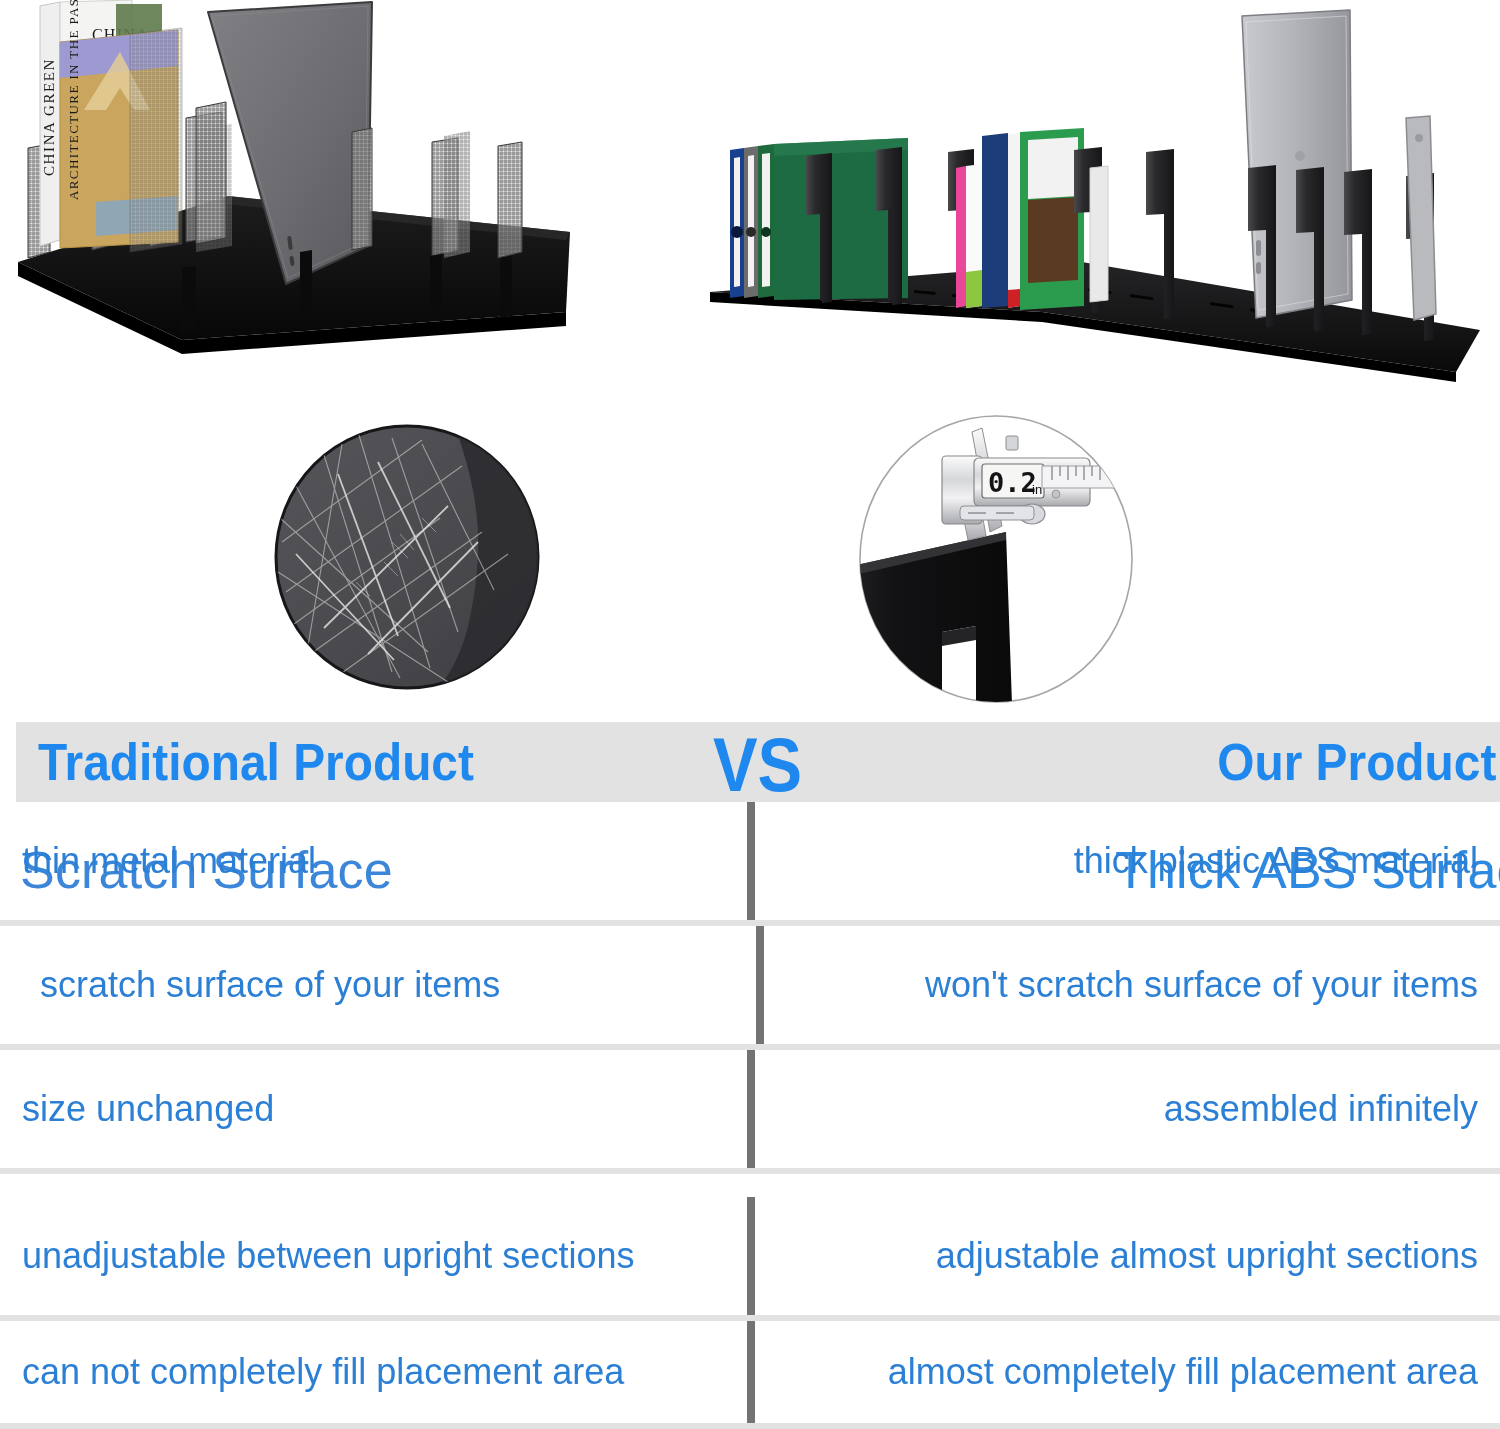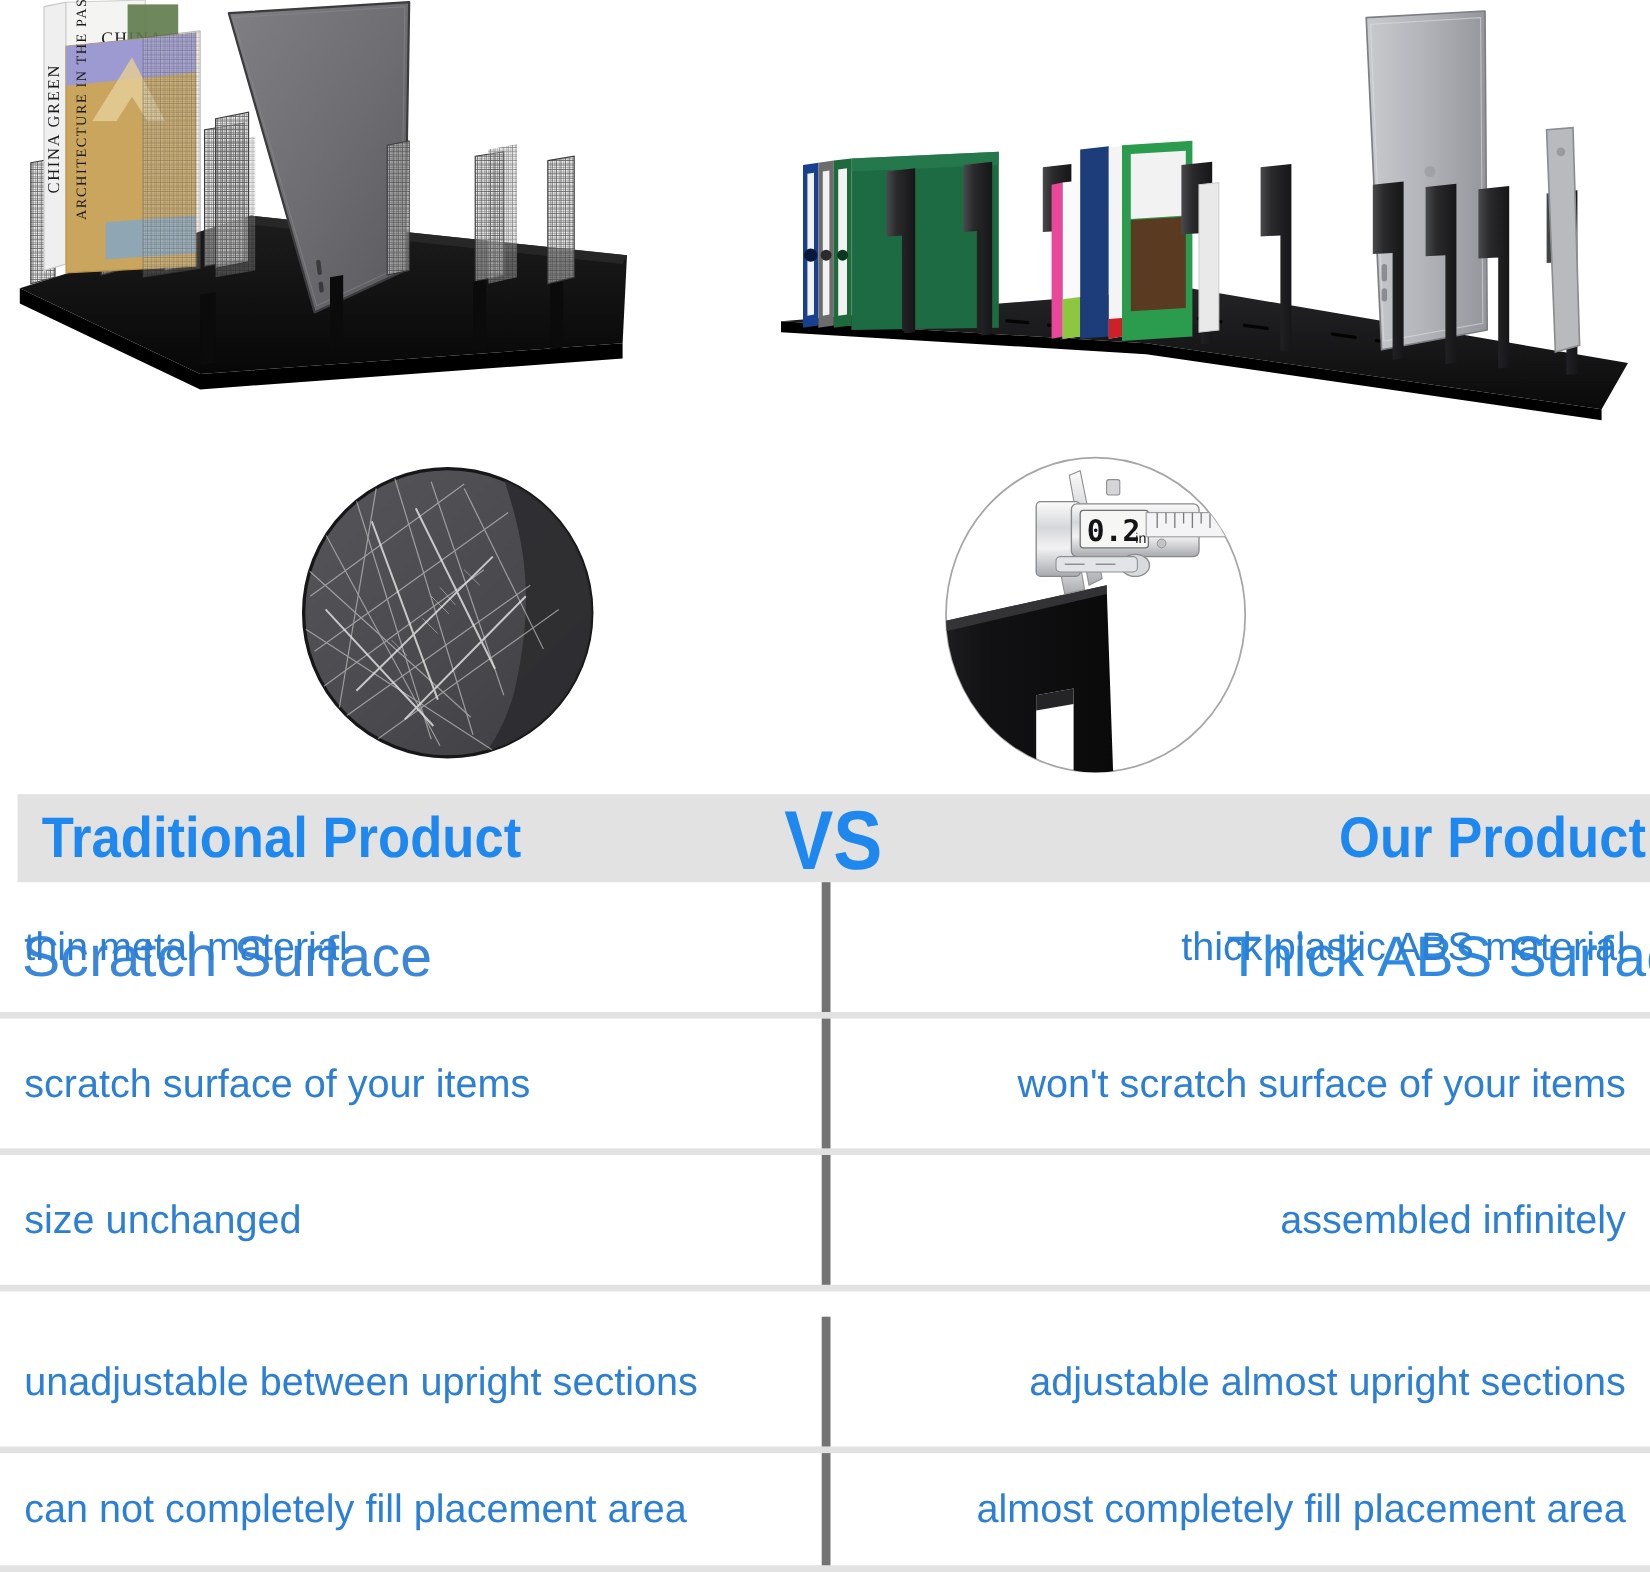--- a/index.html
+++ b/index.html
@@ -85,21 +85,21 @@
     border-right:8px solid #737373;
   }
   .vs-row .cell.right{
     width:745px;
     padding-right:22px;
     justify-content:flex-end;
     text-align:right;
     border-radius:19px;
   }
   .vs-row.r1{height:124px;}
-  .vs-row.r2{height:124px;}
+  .vs-row.r2{height:124px;padding-left:18px;}
   .vs-row.r3{height:124px;}
   .vs-row.r4{height:124px;margin-top:23px;}
   .vs-row.r5{height:110px;border-bottom:8px solid #e2e2e2;}
 </style>
 </head>
 <body>
 
 <div class="stage">
 
   <div class="photos">

